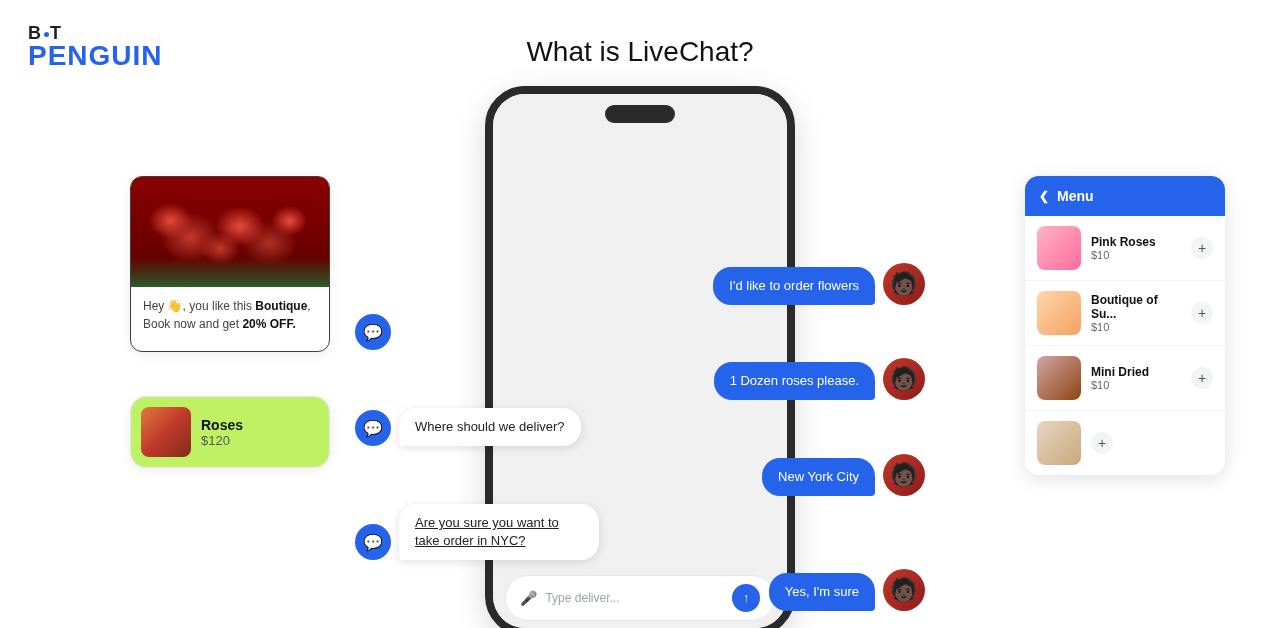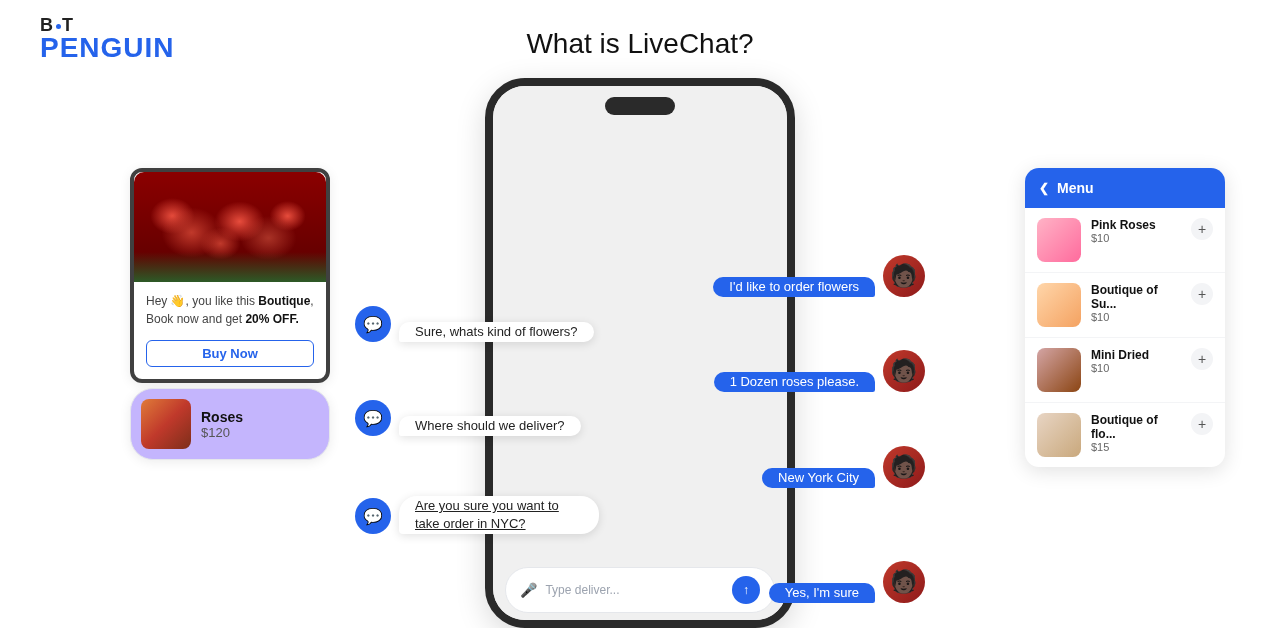--- a/index.html
+++ b/index.html
@@ -9,22 +9,23 @@
       width: 1280px;
       height: 628px;
       overflow: hidden;
       position: relative;
     }
 
     
     .header {
       display: flex;
       align-items: center;
-      padding: 16px 40px;
+      padding: 16px 28px;
       position: relative;
+      margin-top: 8px;
     }
     .logo {
       display: flex;
       flex-direction: column;
       line-height: 1;
     }
     .logo-bot {
       font-size: 18px;
       font-weight: 700;
       color: #222;
@@ -67,21 +68,21 @@
       height: calc(628px - 90px);
       margin-top: 10px;
     }
 
     
     .left-card {
       position: absolute;
       left: 130px;
       top: 80px;
       background: #fff;
-      border: 4px solid #404040;
+      border: 1px solid #404040;
       border-radius: 12px;
       width: 200px;
       padding-bottom: 12px;
       box-shadow: 0 2px 12px rgba(0,0,0,0.08);
       z-index: 10;
     }
     .left-card-img {
       width: 100%;
       height: 110px;
       border-radius: 10px 10px 0 0;
@@ -130,23 +131,23 @@
       border-radius: 6px;
       padding: 5px 0;
       cursor: pointer;
     }
 
     
     .left-card2 {
       position: absolute;
       left: 130px;
       top: 300px;
-      background: #c4b5fd;
+      background: #bef264;
       border: 1px solid #e5e7eb;
-      border-radius: 23px;
+      border-radius: 16px;
       width: 200px;
       padding: 10px;
       box-shadow: 0 2px 12px rgba(0,0,0,0.08);
       display: flex;
       align-items: center;
       gap: 10px;
       z-index: 10;
     }
     .product-thumb {
       width: 50px;
@@ -245,21 +246,21 @@
 
     
     .outside-bubble-wrap {
       position: absolute;
       z-index: 20;
       display: flex;
       align-items: flex-end;
       gap: 8px;
     }
     .outside-bubble {
-      padding: 1px 16px;
+      padding: 10px 16px;
       border-radius: 18px;
       font-size: 13px;
       line-height: 1.4;
     }
     .outside-bubble.user-b {
       background: #2563EB;
       color: #fff;
       border-bottom-right-radius: 4px;
     }
     .outside-bubble.bot-b {
@@ -315,20 +316,21 @@
       font-weight: 600;
       display: flex;
       align-items: center;
       gap: 8px;
     }
     .menu-back-icon {
       font-size: 12px;
     }
     .menu-item {
       display: flex;
+      align-items: center;
       padding: 10px 12px;
       border-bottom: 1px solid #f3f4f6;
       gap: 10px;
     }
     .menu-item:last-child { border-bottom: none; }
     .menu-item-img {
       width: 44px;
       height: 44px;
       border-radius: 8px;
       flex-shrink: 0;
@@ -380,21 +382,20 @@
 
   <div class="left-card">
     <div class="left-card-img">
       <div class="rose-visual"></div>
       <div class="green-stems"></div>
     </div>
     <div class="left-card-text">
       Hey 👋, you like this <strong>Boutique</strong>,<br>
       Book now and get <strong>20% OFF.</strong>
     </div>
-    <div class="buy-now-btn">Buy Now</div>
   </div>
 
   <div class="left-card2">
     <div class="product-thumb"></div>
     <div class="product-info">
       <div class="product-name">Roses</div>
       <div class="product-price">$120</div>
     </div>
   </div>
 
@@ -408,21 +409,20 @@
       <div class="phone-input-inner">
         <span class="mic-icon">🎤</span>
         <span class="input-placeholder">Type deliver...</span>
         <div class="send-btn">↑</div>
       </div>
     </div>
   </div>
 
   <div class="outside-bubble-wrap" style="top: 218px; left: 355px;">
     <div class="bot-avatar-lg">💬</div>
-    <div class="outside-bubble bot-b">Sure, whats kind of flowers?</div>
   </div>
 
   <div class="outside-bubble-wrap" style="top: 167px; right: 355px; left: auto; flex-direction: row-reverse;">
     <div class="user-avatar-lg">
         <span class="user-avatar-face">🧑🏿</span>
       </div>
     <div class="outside-bubble user-b">I'd like to order flowers</div>
   </div>
 
   <div class="outside-bubble-wrap" style="top: 262px; right: 355px; left: auto; flex-direction: row-reverse;">
@@ -481,21 +481,17 @@
     <div class="menu-item">
       <div class="menu-item-img mini"></div>
       <div class="menu-item-info">
         <div class="menu-item-name">Mini Dried</div>
         <div class="menu-item-price">$10</div>
       </div>
       <div class="menu-item-add">+</div>
     </div>
     <div class="menu-item">
       <div class="menu-item-img boutique2"></div>
-      <div class="menu-item-info">
-        <div class="menu-item-name">Boutique of flo...</div>
-        <div class="menu-item-price">$15</div>
-      </div>
       <div class="menu-item-add">+</div>
     </div>
   </div>
 
 </div>
 
 </body></html>

